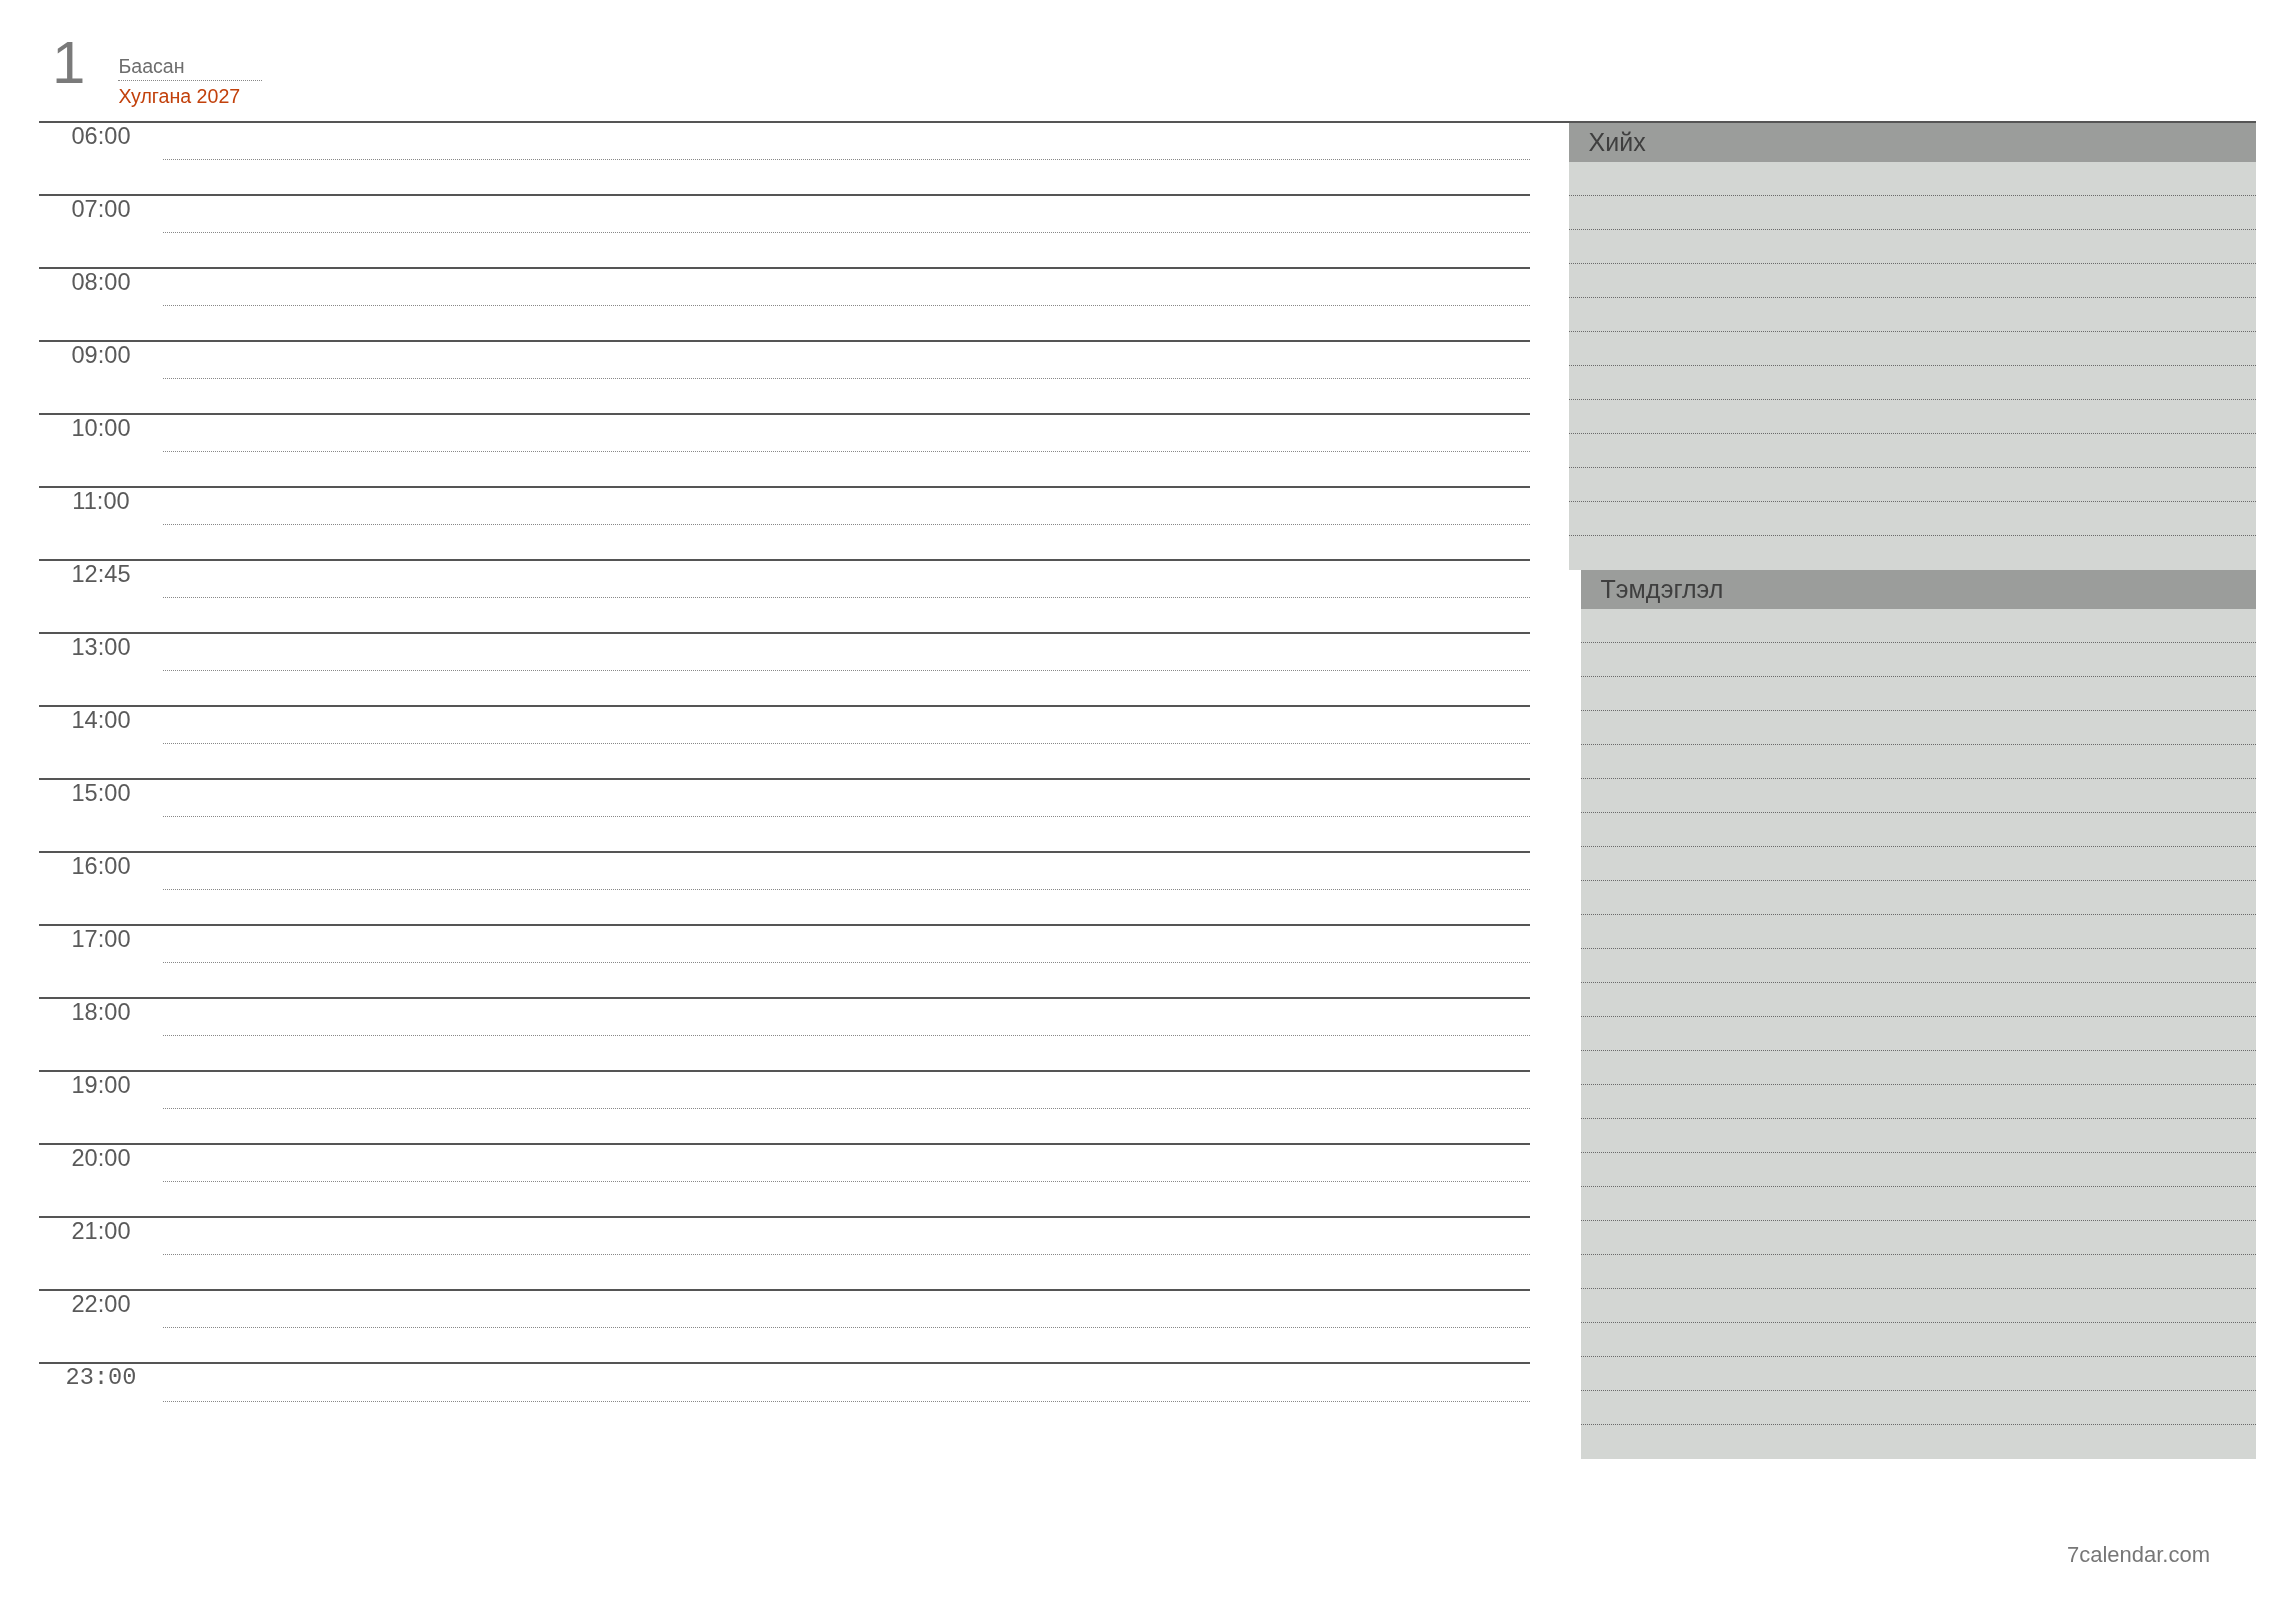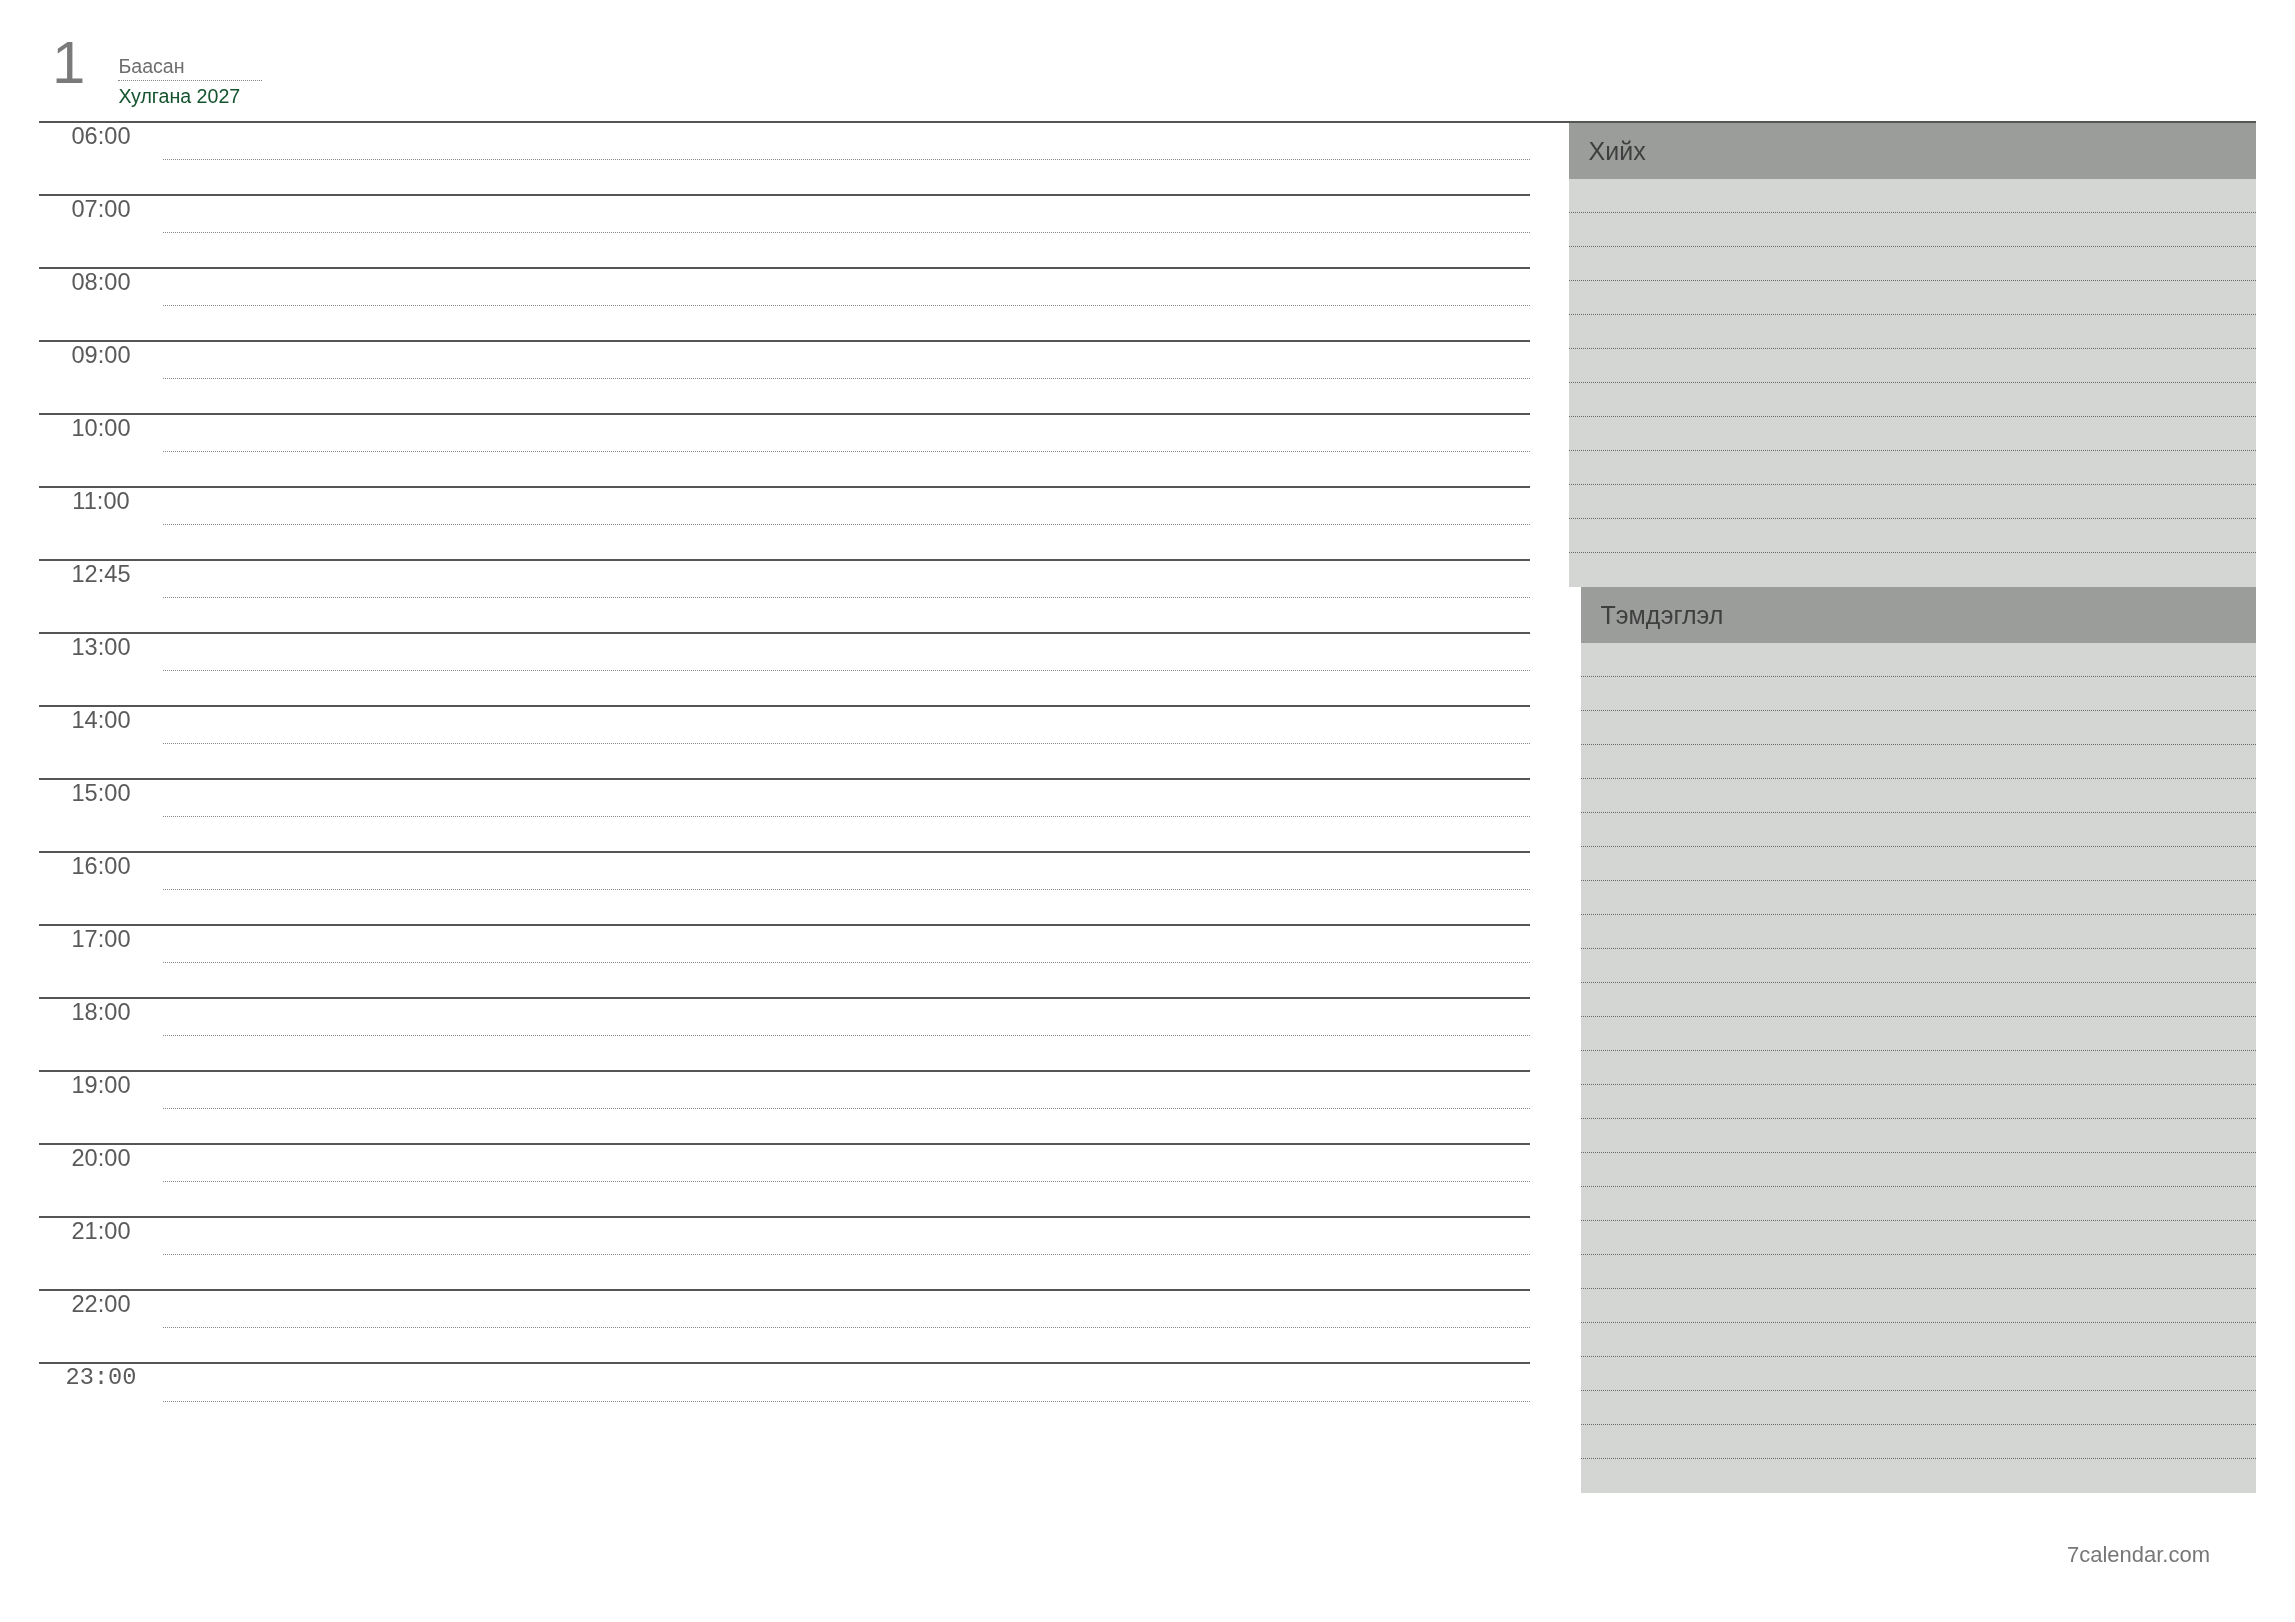--- a/index.html
+++ b/index.html
@@ -44,21 +44,21 @@
     padding-bottom: 2.6px;
     margin-bottom: 3.9px;
     width: 144px;
   }
   .weekday {
     font-size: 19.6px;
     color: #6e6e6e;
   }
   .month-year {
     font-size: 19.6px;
-    color: #14532d;
+    color: #c2410c;
   }
   .content {
     display: flex;
     gap: 39px;
     border-top: 2px solid #555;
   }
   .schedule {
     flex: 1 1 auto;
     width: 1492px;
   }
@@ -100,21 +100,21 @@
     display: flex;
     flex-direction: column;
   }
   .side-box.todo { flex: 0 0 auto; }
   .side-box.notes { flex: 1 1 auto; margin-top: 0; margin-left: 12px; }
   .side-header {
     background: #9b9d9b;
     color: #3f3f3f;
     font-size: 25px;
     padding: 15.7px 19.6px;
-    height: 56px;
+    height: 39px;
     display: flex;
     align-items: center;
   }
   .side-lines {
     flex: 1;
     padding: 0;
   }
   .side-line {
     height: 34px;
     border-bottom: 1.3px dotted #6a6a6a;

